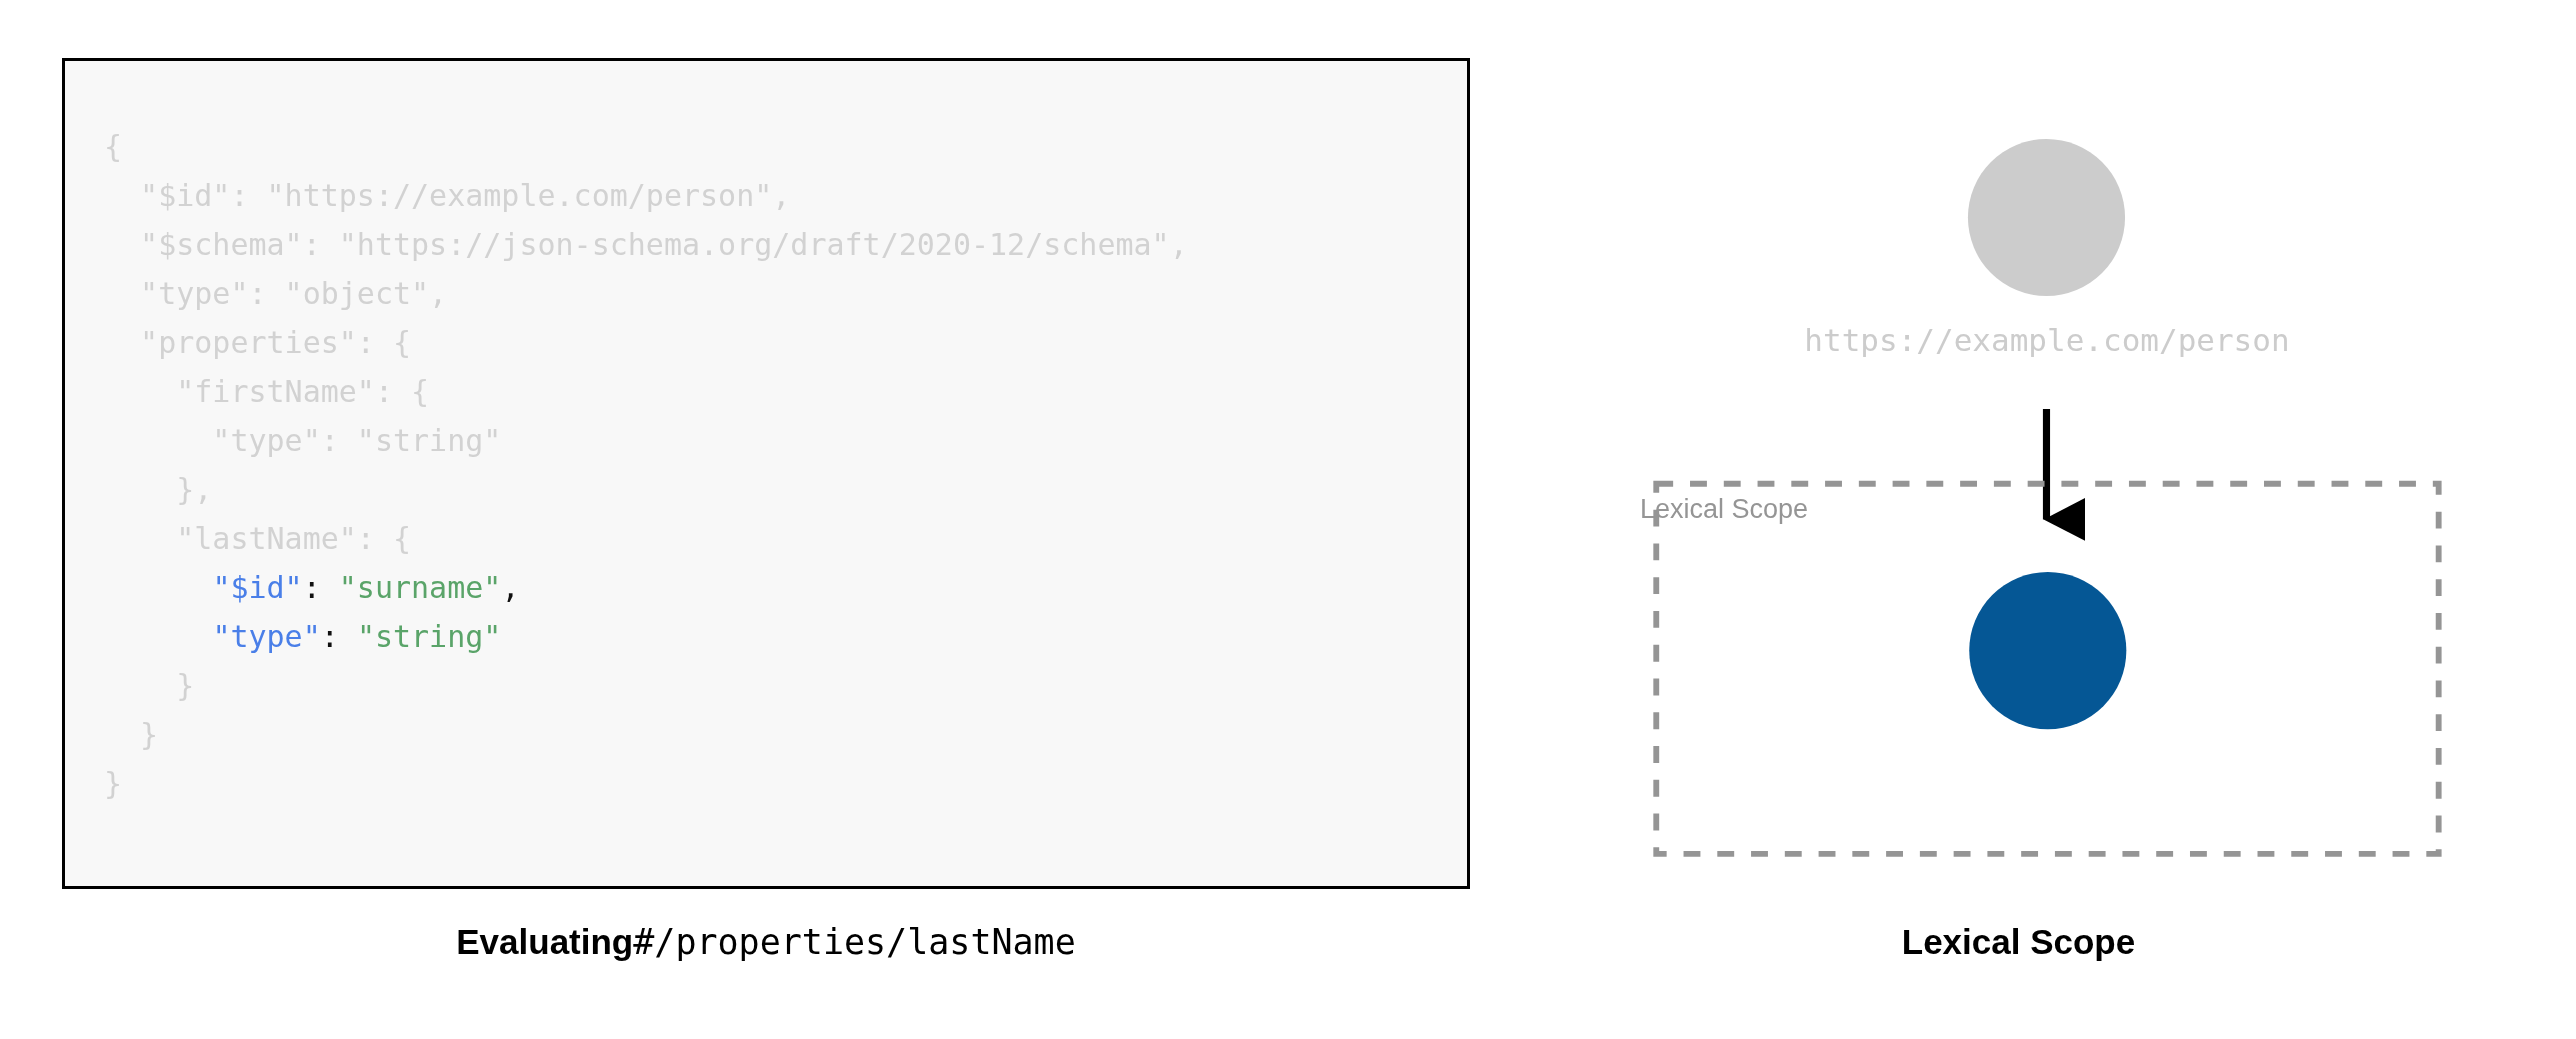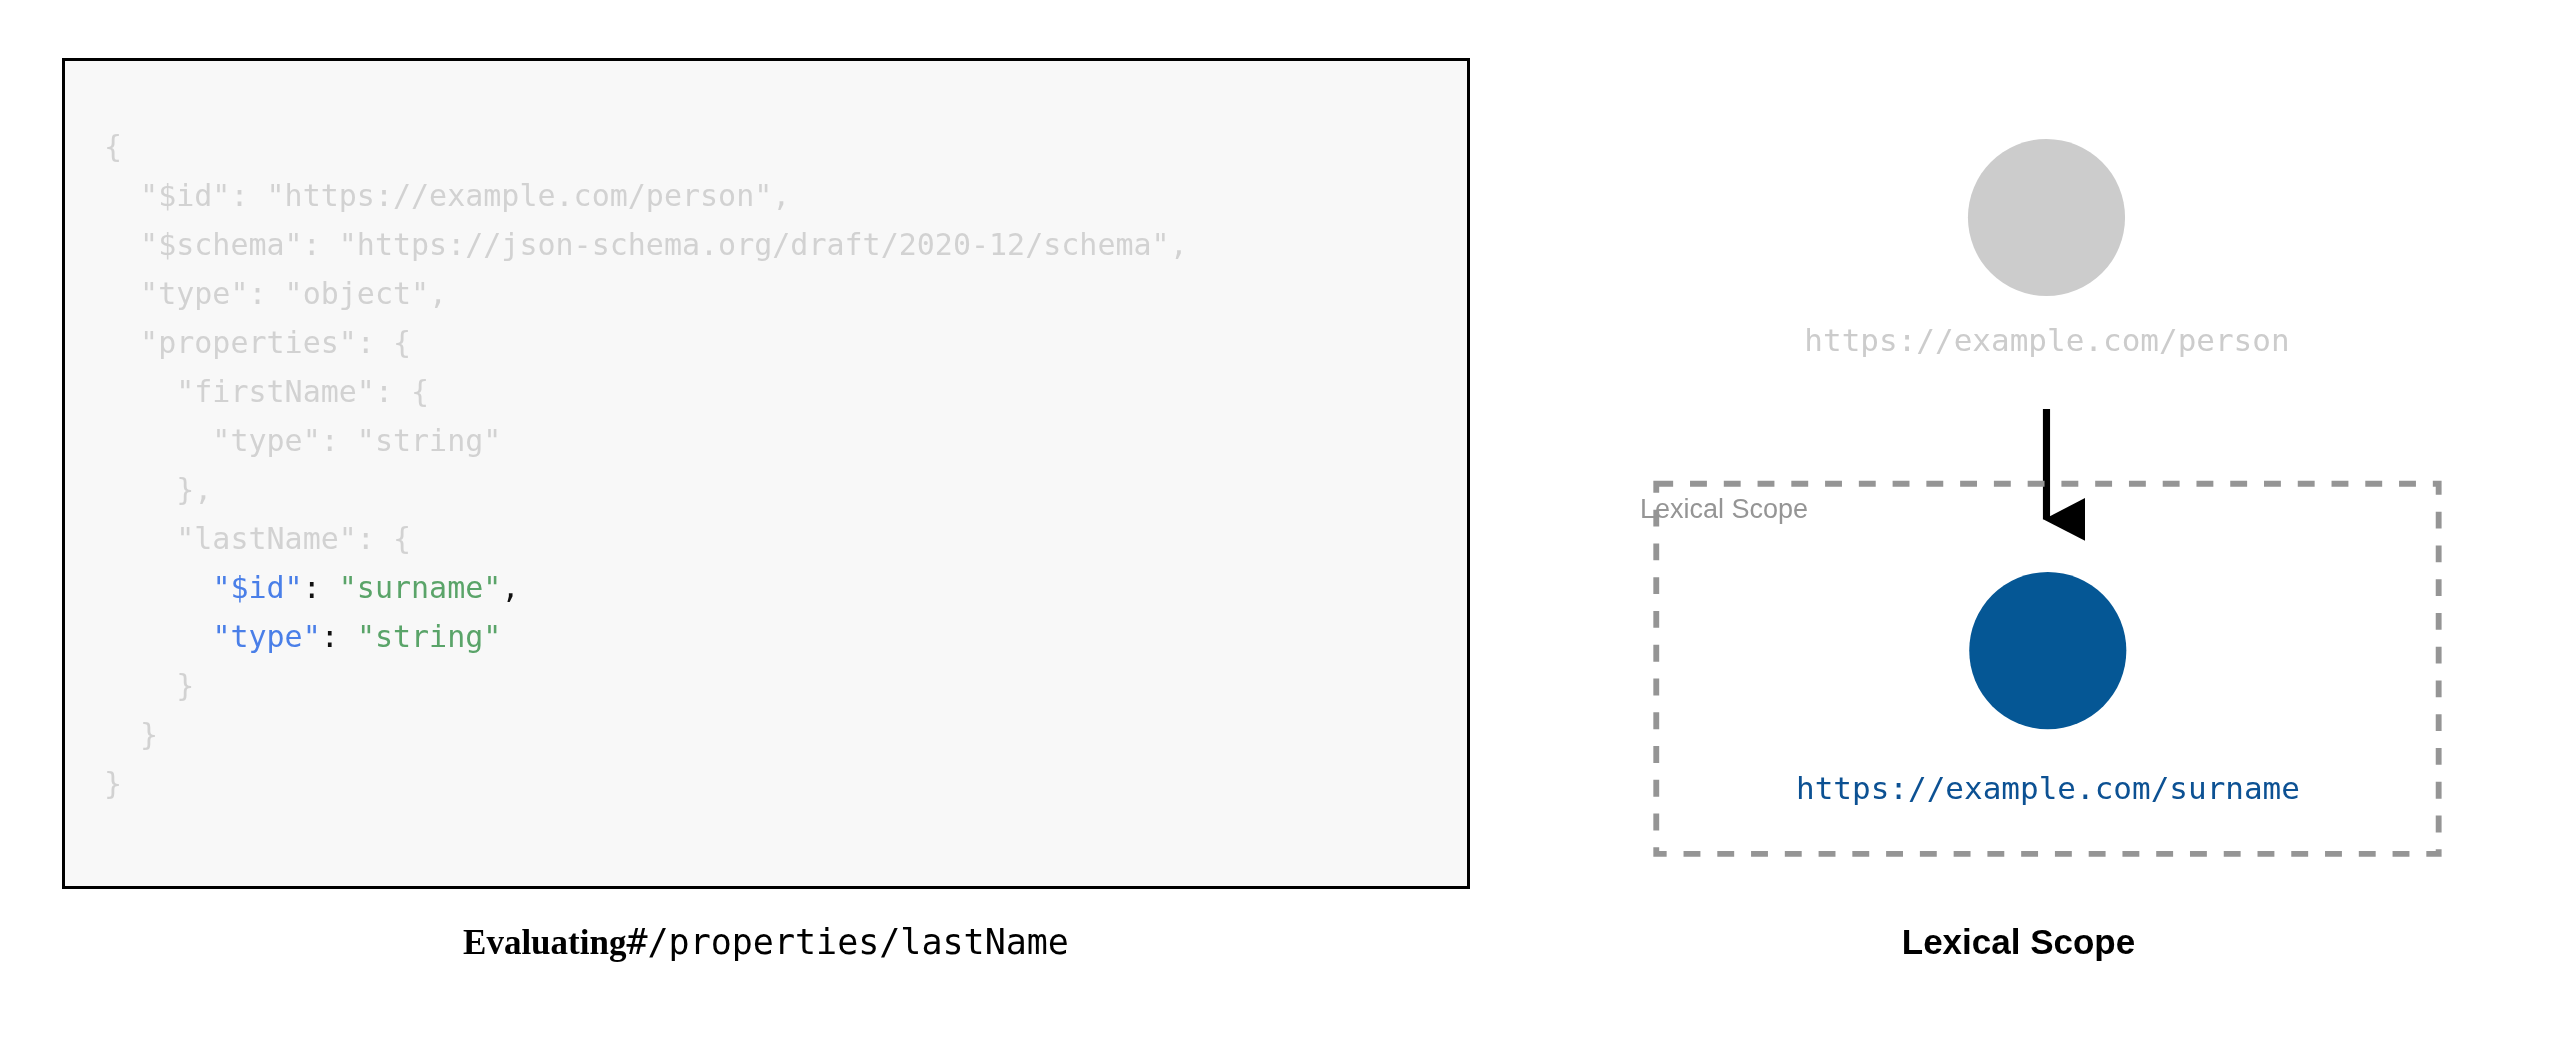--- a/index.html
+++ b/index.html
@@ -52,21 +52,21 @@
 
   #left-caption {
     position: absolute;
     left: 62px;
     top: 922px;
     width: 1408px;
     text-align: center;
     white-space: nowrap;
   }
   #left-caption .cap-strong {
-    font-family: Liberation Serif, serif;
+    font-family: Liberation Sans, sans-serif;
     font-weight: bold;
     font-size: 35px;
     color: #000000;
   }
   #left-caption .cap-mono {
     font-family: "DejaVu Sans Mono", "Liberation Mono", monospace;
     font-size: 35px;
     color: #000000;
     text-align: right;
   }
@@ -158,20 +158,19 @@
 
     <line x1="746" y1="630" x2="746" y2="800" stroke="#000000" stroke-width="11" marker-end="url(#arrowhead)"></line>
 
     <rect x="145" y="745" width="1205" height="570" fill="none" stroke="#959595" stroke-width="9" stroke-dasharray="26 26"></rect>
 
     <circle cx="748" cy="1002" r="121" fill="#055795"></circle>
   </svg>
 
   <div class="node-label-outer">https://example.com/person</div>
 
-  <div class="node-label-inner">https://example.com/surname</div>
 
 </div>
 
 <div id="scope-box-label">Lexical Scope</div>
 
 <div id="right-caption">Lexical Scope</div>
 
 
 </body></html>

